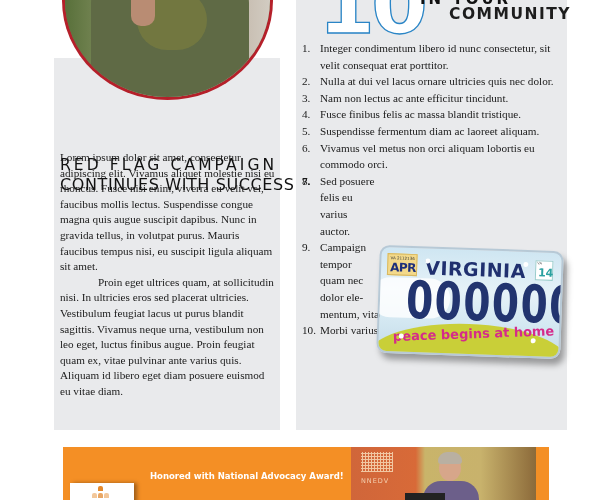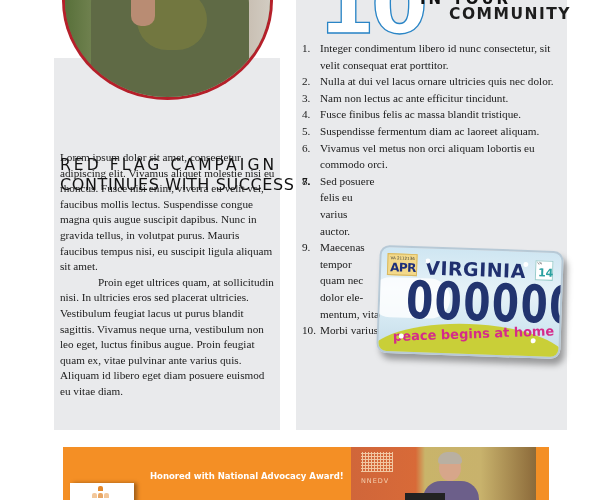--- a/index.html
+++ b/index.html
@@ -151,21 +151,21 @@
   <li><span class="num">2.</span><span class="txt">Nulla at dui vel lacus ornare ultricies quis nec dolor.</span></li>
   <li><span class="num">3.</span><span class="txt">Nam non lectus ac ante efficitur tincidunt.</span></li>
   <li><span class="num">4.</span><span class="txt">Fusce finibus felis ac massa blandit tristique.</span></li>
   <li><span class="num">5.</span><span class="txt">Suspendisse fermentum diam ac laoreet aliquam.</span></li>
   <li><span class="num">6.</span><span class="txt">Vivamus vel metus non orci aliquam lobortis eu commodo orci.</span></li>
   <li class="bold"><span class="num">7.</span></li>
   <li class="narrow">
       <span class="num">8.</span>
       <span class="txt">Sed posuere felis eu varius auctor.</span>
     </li>
-  <li class="narrow-tail"><span class="num">9.</span><span class="lead">Maecenas tempor quam nec dolor ele-</span><span class="tail">mentum, vitae consequat orci dapibus.</span></li>
+  <li class="narrow-tail"><span class="num">9.</span><span class="lead">Campaign tempor quam nec dolor ele-</span><span class="tail">mentum, vitae consequat orci dapibus.</span></li>
   <li><span class="num">10.</span><span class="txt">Morbi varius ante id ligula vehicula ornare.</span></li>
 </ol>
 
 <div class="plate">
   <div class="plate-cloud"></div>
   <div class="plate-hill"></div>
   <div class="plate-sticker">
     <span class="plate-sticker-top">VA 2112136</span>
     <span class="plate-sticker-month">APR</span>
   </div>

